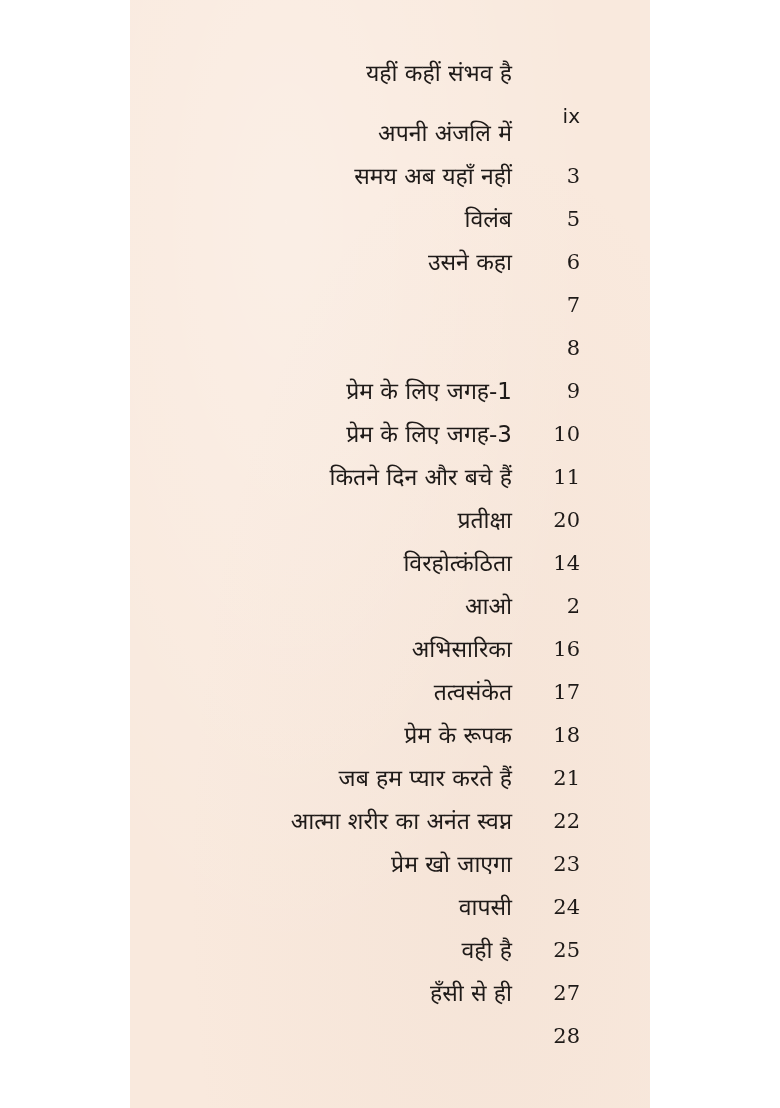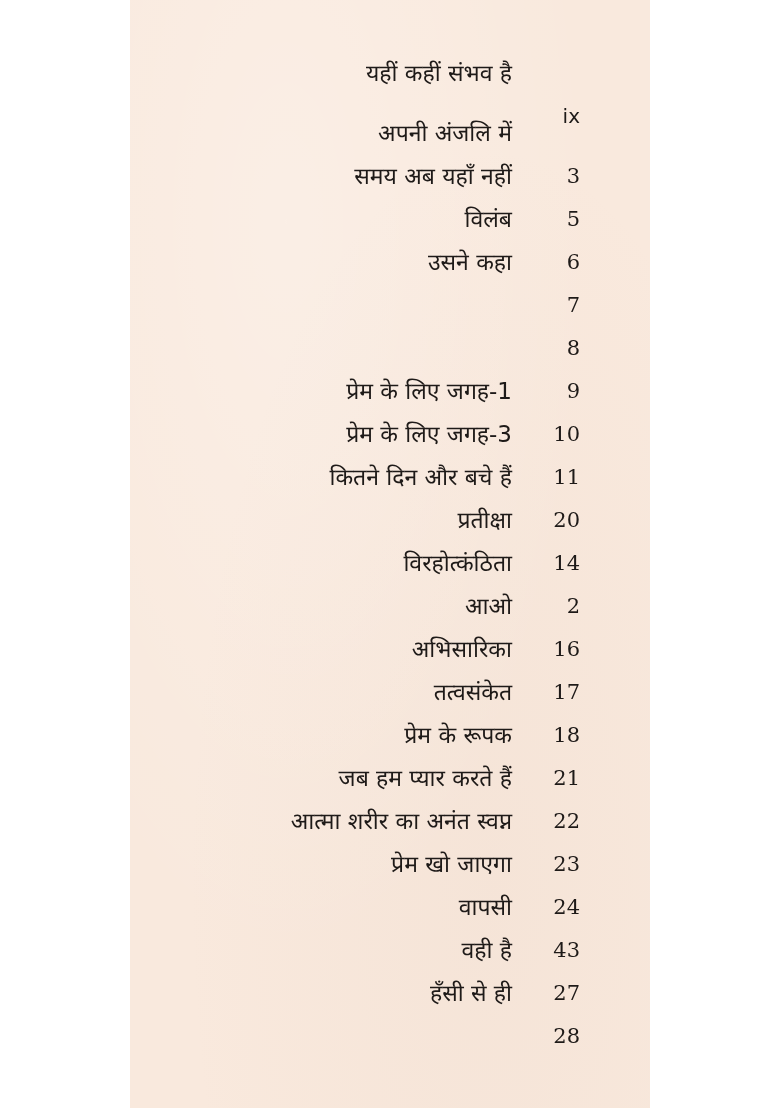--- a/index.html
+++ b/index.html
@@ -157,21 +157,21 @@
       <span class="toc-page">23</span>
     </div>
 
     <div class="toc-row" style="top:844px">
       <span class="toc-title">प्रेम खो जाएगा</span>
       <span class="toc-page">24</span>
     </div>
 
     <div class="toc-row" style="top:887px">
       <span class="toc-title">वापसी</span>
-      <span class="toc-page">43</span>
+      <span class="toc-page">25</span>
     </div>
 
     <div class="toc-row" style="top:930px">
       <span class="toc-title">वही है</span>
       <span class="toc-page">27</span>
     </div>
 
     <div class="toc-row" style="top:973px">
       <span class="toc-title">हँसी से ही</span>
       <span class="toc-page">28</span>

